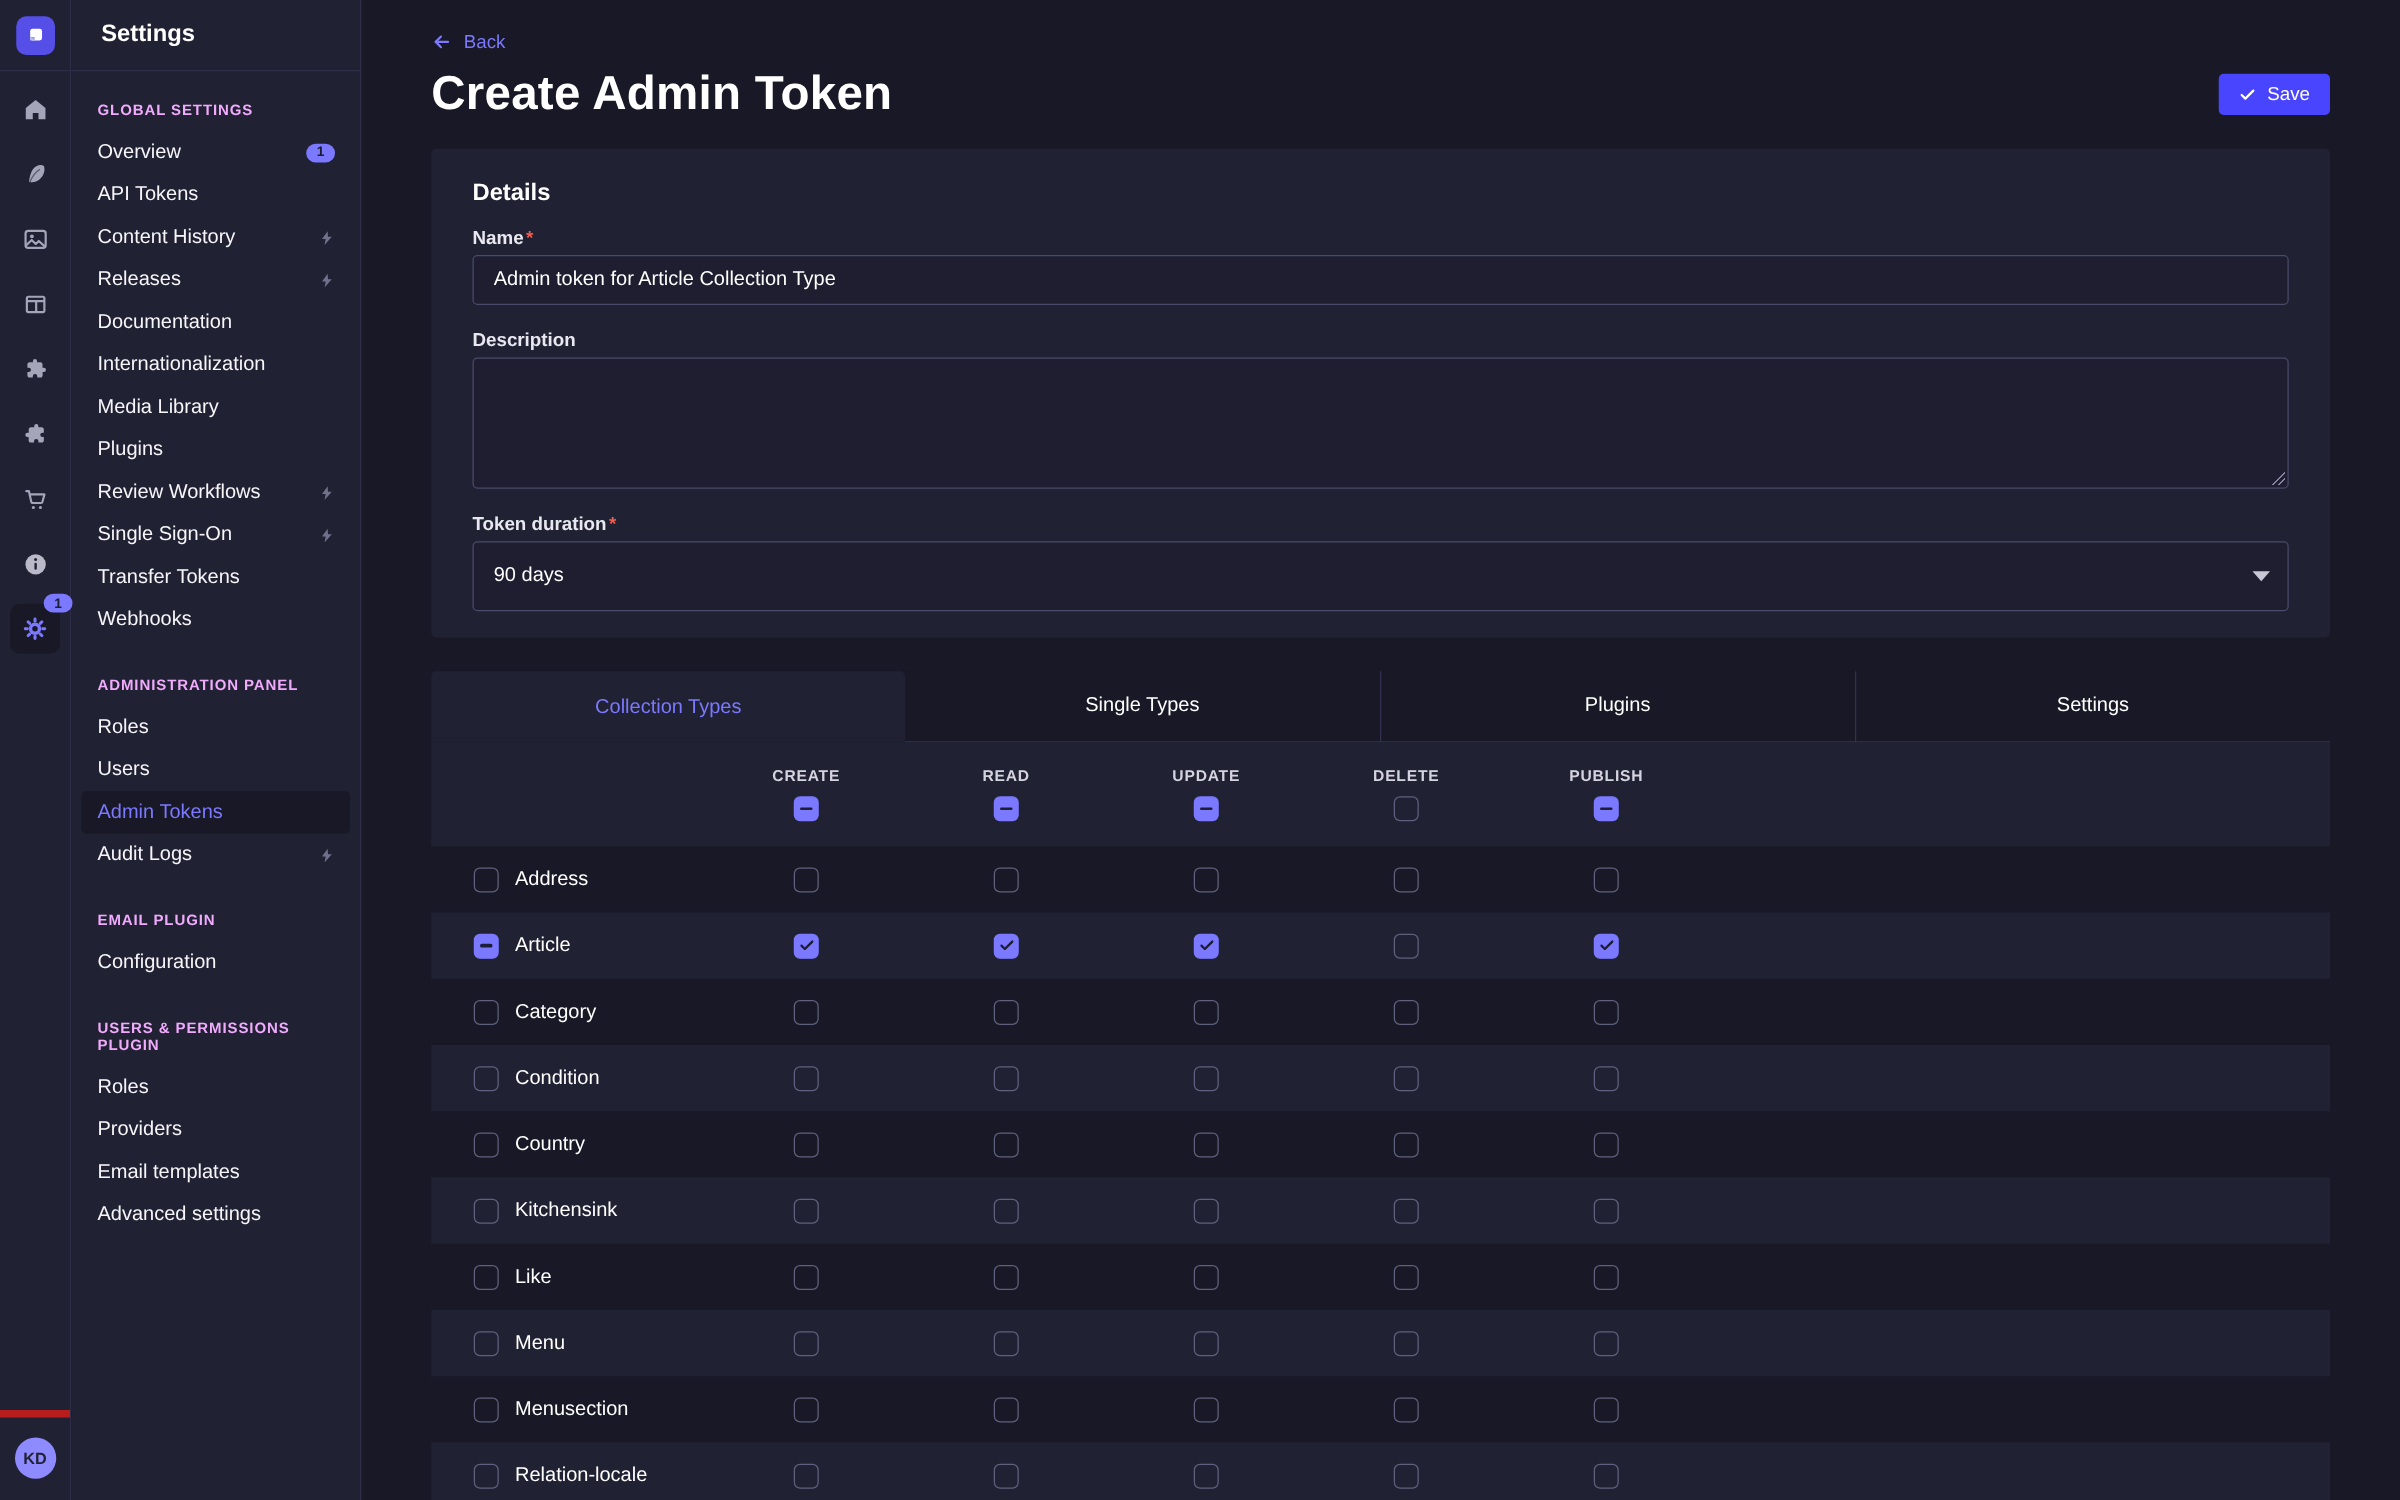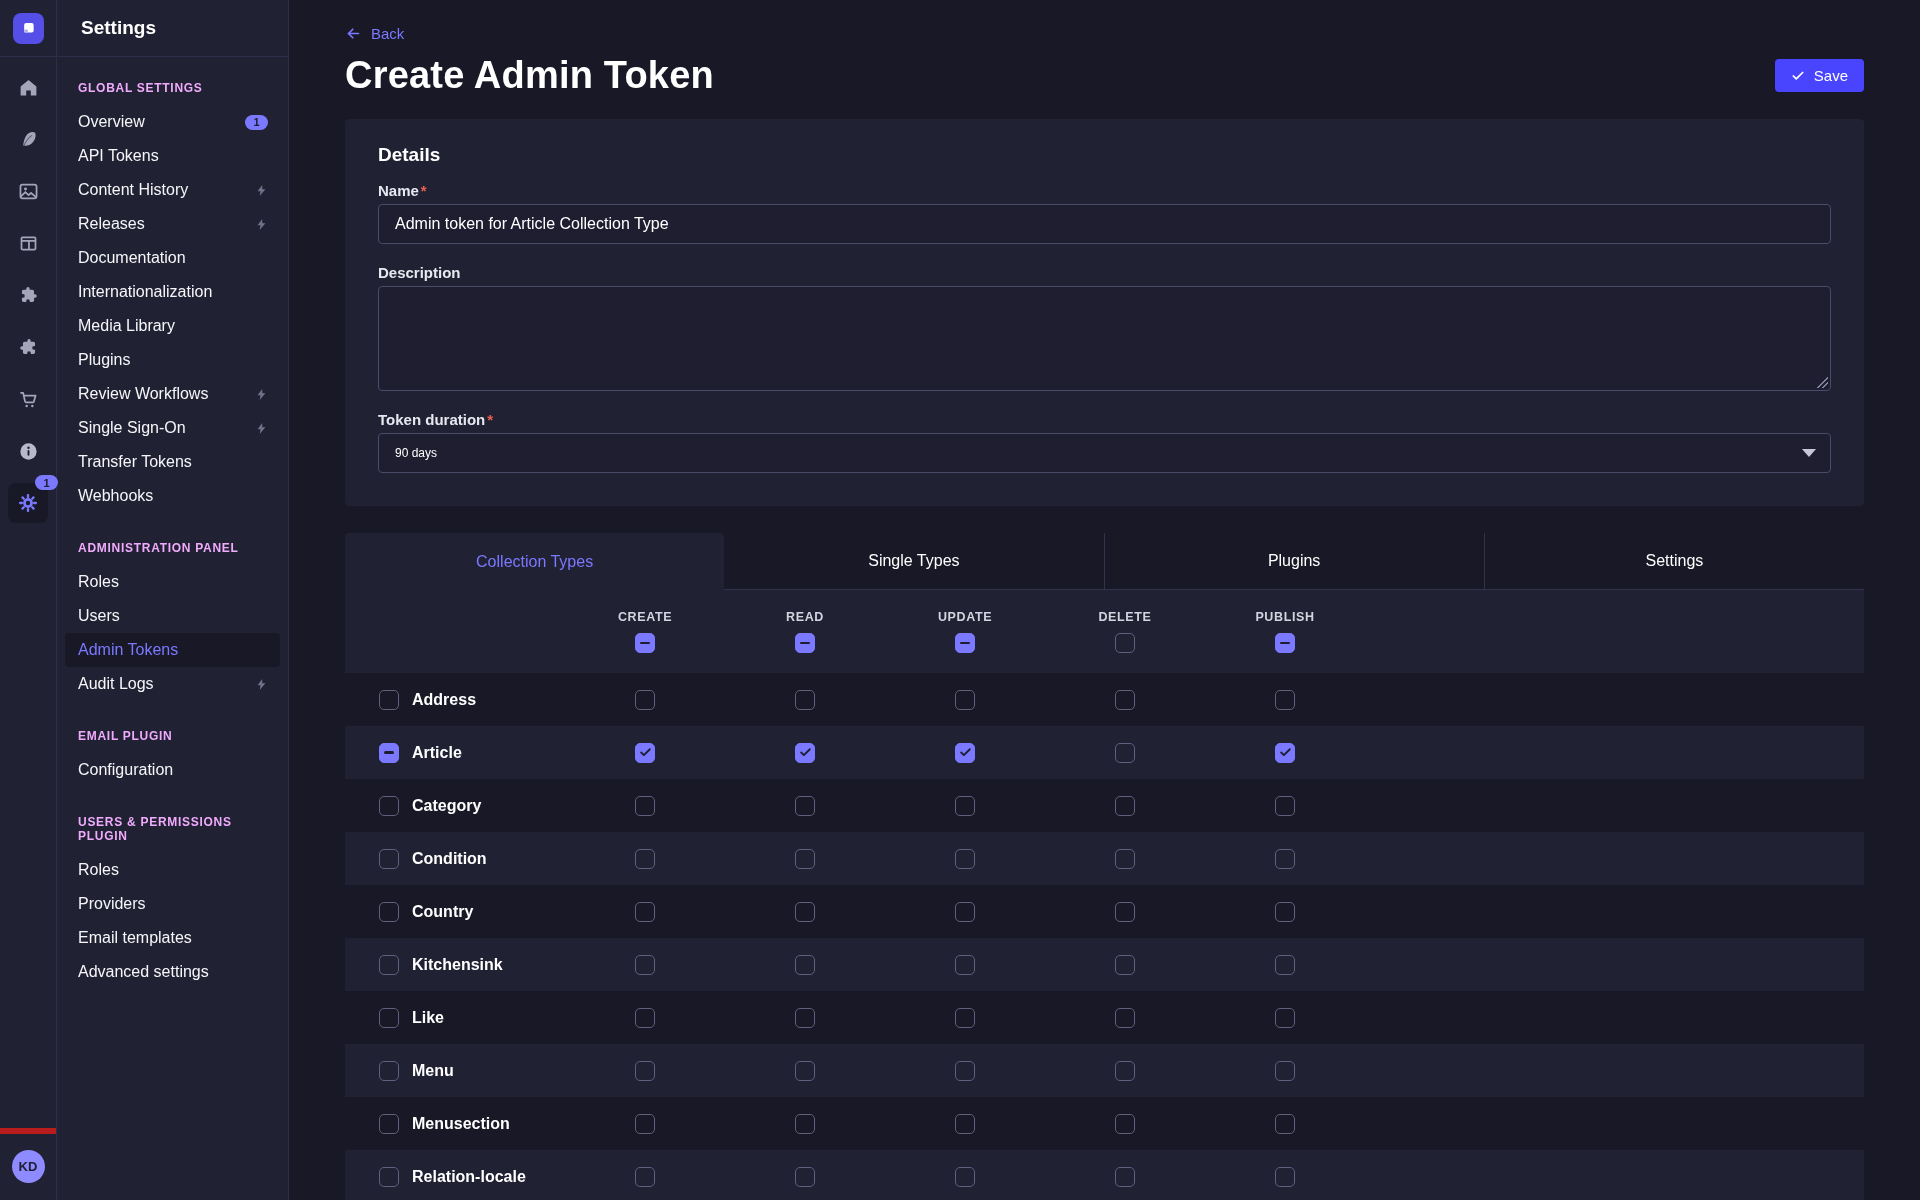--- a/index.html
+++ b/index.html
@@ -53,60 +53,60 @@
   .back-row { margin-top:25px; display:flex; align-items:center; gap:9px;
     color:#7b79ff; font-size:15px; cursor:pointer; width:max-content; }
   .title-row { margin-top:12px; display:flex; align-items:center; justify-content:space-between; }
   .page-title { font-size:38px; font-weight:bold; letter-spacing:.2px; }
   .save-btn { height:33px; background:#4945ff; border:none; border-radius:4px;
     color:#fff; font-size:15px; font-family:inherit; display:flex; align-items:center;
     gap:9px; padding:0 16px; cursor:pointer; }
 
   
   .details-card { margin-top:22px; background:#212134; border-radius:4px;
-    padding:25px 33px 33px; }
+    padding:25px 33px 21px; }
   .card-heading { font-size:19px; font-weight:600; }
   .form-grid { margin-top:16px; display:grid; grid-template-columns:1fr;
     column-gap:21px; row-gap:20px; align-items:start; }
   .field-label { font-size:15px; font-weight:600; color:#e8e8f0; display:block; height:18px; }
   .req { color:#ee5e52; margin-left:2px; }
   .text-input { margin-top:4px; width:100%; height:40px; background:#1e1e30;
     border:1px solid #4a4a6a; border-radius:4px; color:#fff; font-size:16px;
     font-family:inherit; padding:0 16px; outline:none; }
   .textarea-wrap { position:relative; margin-top:4px; }
   .textarea { width:100%; height:105px; background:#1e1e30; border:1px solid #4a4a6a;
     border-radius:4px; color:#fff; font-size:16px; font-family:inherit;
     padding:10px 16px; outline:none; resize:none; display:block; }
   .resize-grip { position:absolute; right:3px; bottom:3px; width:11px; height:11px;
     background:
       linear-gradient(135deg, transparent 0 50%, #8585a3 50% 57%, transparent 57% 72%, #8585a3 72% 79%, transparent 79%);
   }
-  .select { margin-top:4px; width:100%; height:40px; background:#1e1e30;
+  .select { margin-top:4px; width:100%; height:56px; background:#1e1e30;
     border:1px solid #4a4a6a; border-radius:4px; display:flex; align-items:center;
-    justify-content:space-between; padding:0 14px 0 16px; font-size:12px; cursor:pointer; }
+    justify-content:space-between; padding:0 14px 0 16px; font-size:16px; cursor:pointer; }
   .chevron { width:0; height:0; border-left:7px solid transparent;
     border-right:7px solid transparent; border-top:8px solid #c7c7d8; }
 
   
   .tabs-card { margin-top:27px; display:flex; flex-direction:column; flex:1; min-height:0; }
   .tabs { display:flex; height:57px; flex:0 0 auto; }
   .tab { flex:1; display:flex; align-items:center; justify-content:center;
     font-size:16px; cursor:pointer; background:#181826; color:#fff;
     border-bottom:1px solid #32324d; }
   .tab.sep { border-left:1px solid #32324d; }
   .tab.active { background:#212134; color:#7b79ff; font-weight:500;
     border-radius:4px 4px 0 0; border-bottom:none; }
   .panel { background:#212134; flex:1; }
   .perm-grid { display:grid; grid-template-columns:200px 120px 120px 120px 120px 120px 1fr;gap:40px; }
   .perm-header { height:83px; align-items:start; }
   .perm-head-cell { display:flex; flex-direction:column; align-items:center; }
   .perm-head-label { margin-top:20px; font-size:12.5px; font-weight:bold;
     letter-spacing:.05em; color:#d4d4e0; text-transform:uppercase; }
   .perm-head-cell .cb { margin-top:9px; }
-  .perm-row { height:53px; align-items:center;font-weight:bold; }
+  .perm-row { height:53px; align-items:center; }
   .perm-row.odd { background:#181826; }
   .row-lead { display:flex; align-items:center; gap:13px; padding-left:34px; }
   .row-label { font-size:16px; color:#fff; }
   .cell-cb { display:flex; align-items:center; justify-content:center; }
 
   
   .cb { width:20px; height:20px; border-radius:5px; border:1px solid #60607e;
     background:transparent; display:flex; align-items:center; justify-content:center;
     cursor:pointer; flex:0 0 auto; }
   .cb.checked, .cb.indeterminate { background:#7b79ff; border-color:#7b79ff; }

